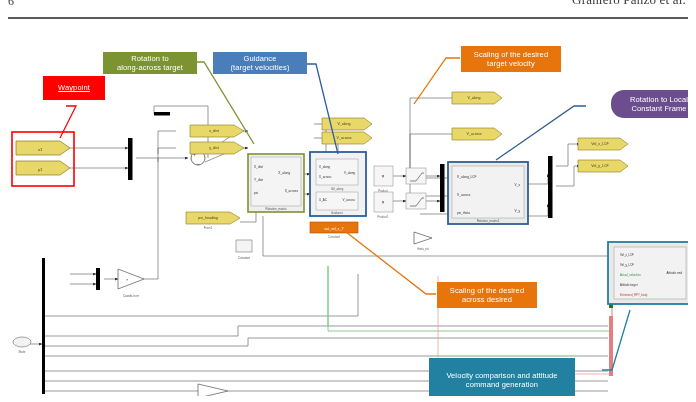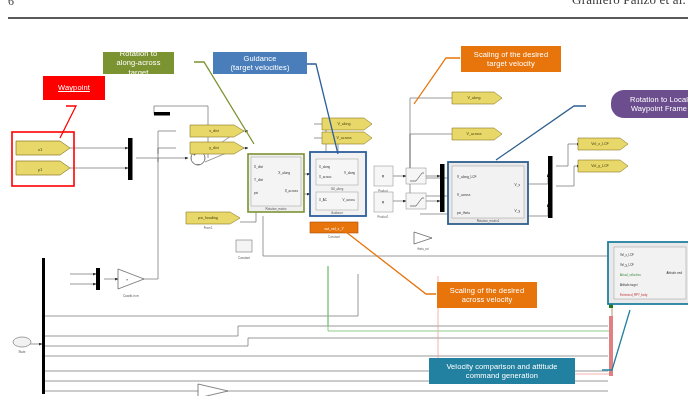--- a/index.html
+++ b/index.html
@@ -334,21 +334,21 @@
         <path d="M452,32 L438,32 L406,78" stroke="#e8740c"></path>
         <path d="M578,80 L566,80 L488,134" stroke="#2e5f8e"></path>
         <path d="M58,80 L68,80 L52,112" stroke="#ff0000"></path>
         <path d="M428,268 L418,268 L338,206" stroke="#e8740c"></path>
         <path d="M594,344 L604,344 L622,284" stroke="#2280a0"></path>
       </g>
 
       <rect x="4" y="106" width="62" height="54" fill="none" stroke="#ff0000" stroke-width="1.6"></rect>
     </svg>
 
-    <div class="callout c-green" style="left:95px; top:26px; width:71px; height:22px;">
+    <div class="callout c-green" style="left:95px; top:26px; width:94px; height:22px;">
       <div>
         <span>Rotation to</span>
         <span>along-across target</span>
       </div>
     </div>
 
     <div class="callout c-blue" style="left:205px; top:26px; width:94px; height:22px;">
       <div>
         <span>Guidance</span>
         <span>(target velocities)</span>
@@ -358,38 +358,38 @@
     <div class="callout c-orange" style="left:453px; top:20px; width:100px; height:26px;">
       <div>
         <span>Scaling of the desired</span>
         <span>target velocity</span>
       </div>
     </div>
 
     <div class="callout c-purple" style="left:603px; top:64px; width:96px; height:28px;border-radius:13px;">
       <div>
         <span>Rotation to Local</span>
-        <span>Waypoint Frame</span>
+        <span>Constant Frame</span>
       </div>
     </div>
 
     <div class="callout c-red" style="left:35px; top:50px; width:62px; height:24px;text-decoration:underline;">
       <div>
         <span>Waypoint</span>
       </div>
     </div>
 
     <div class="callout c-orange" style="left:429px; top:256px; width:100px; height:26px;">
       <div>
         <span>Scaling of the desired</span>
-        <span>across velocity</span>
-      </div>
-    </div>
-
-    <div class="callout c-teal" style="left:421px; top:332px; width:146px; height:26px;">
+        <span>across desired</span>
+      </div>
+    </div>
+
+    <div class="callout c-teal" style="left:421px; top:332px; width:146px; height:44px;">
       <div>
         <span>Velocity comparison and attitude</span>
         <span>command generation</span>
       </div>
     </div>
 
   </div>
 </div>
 
 </body></html>

